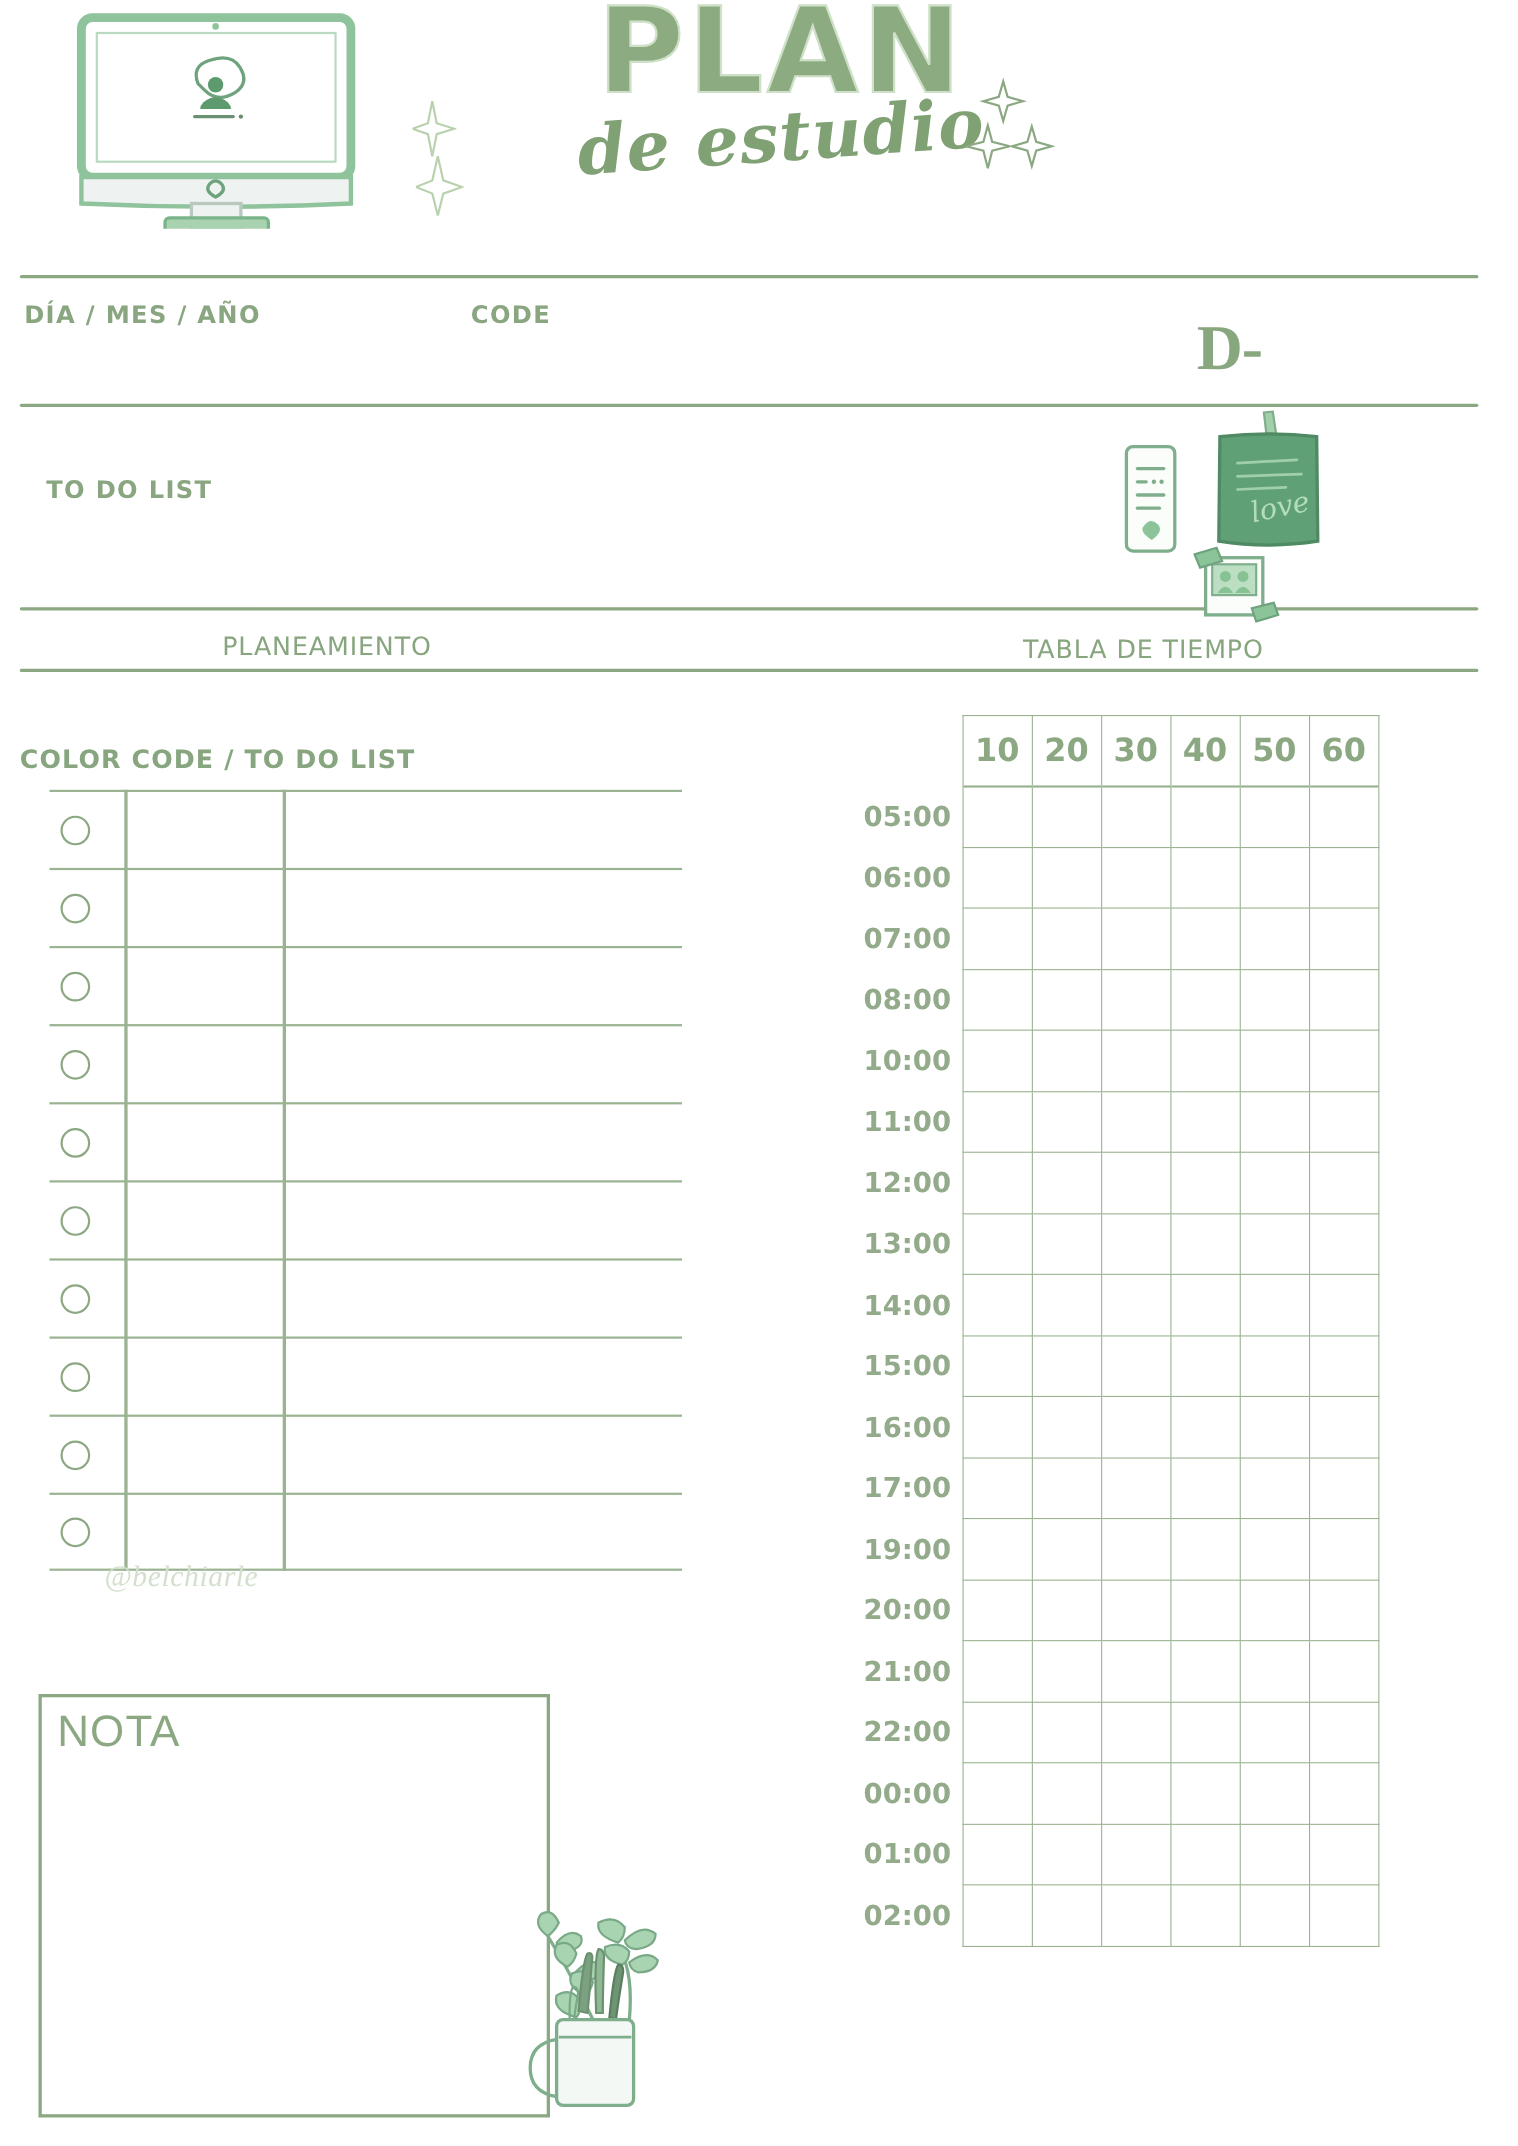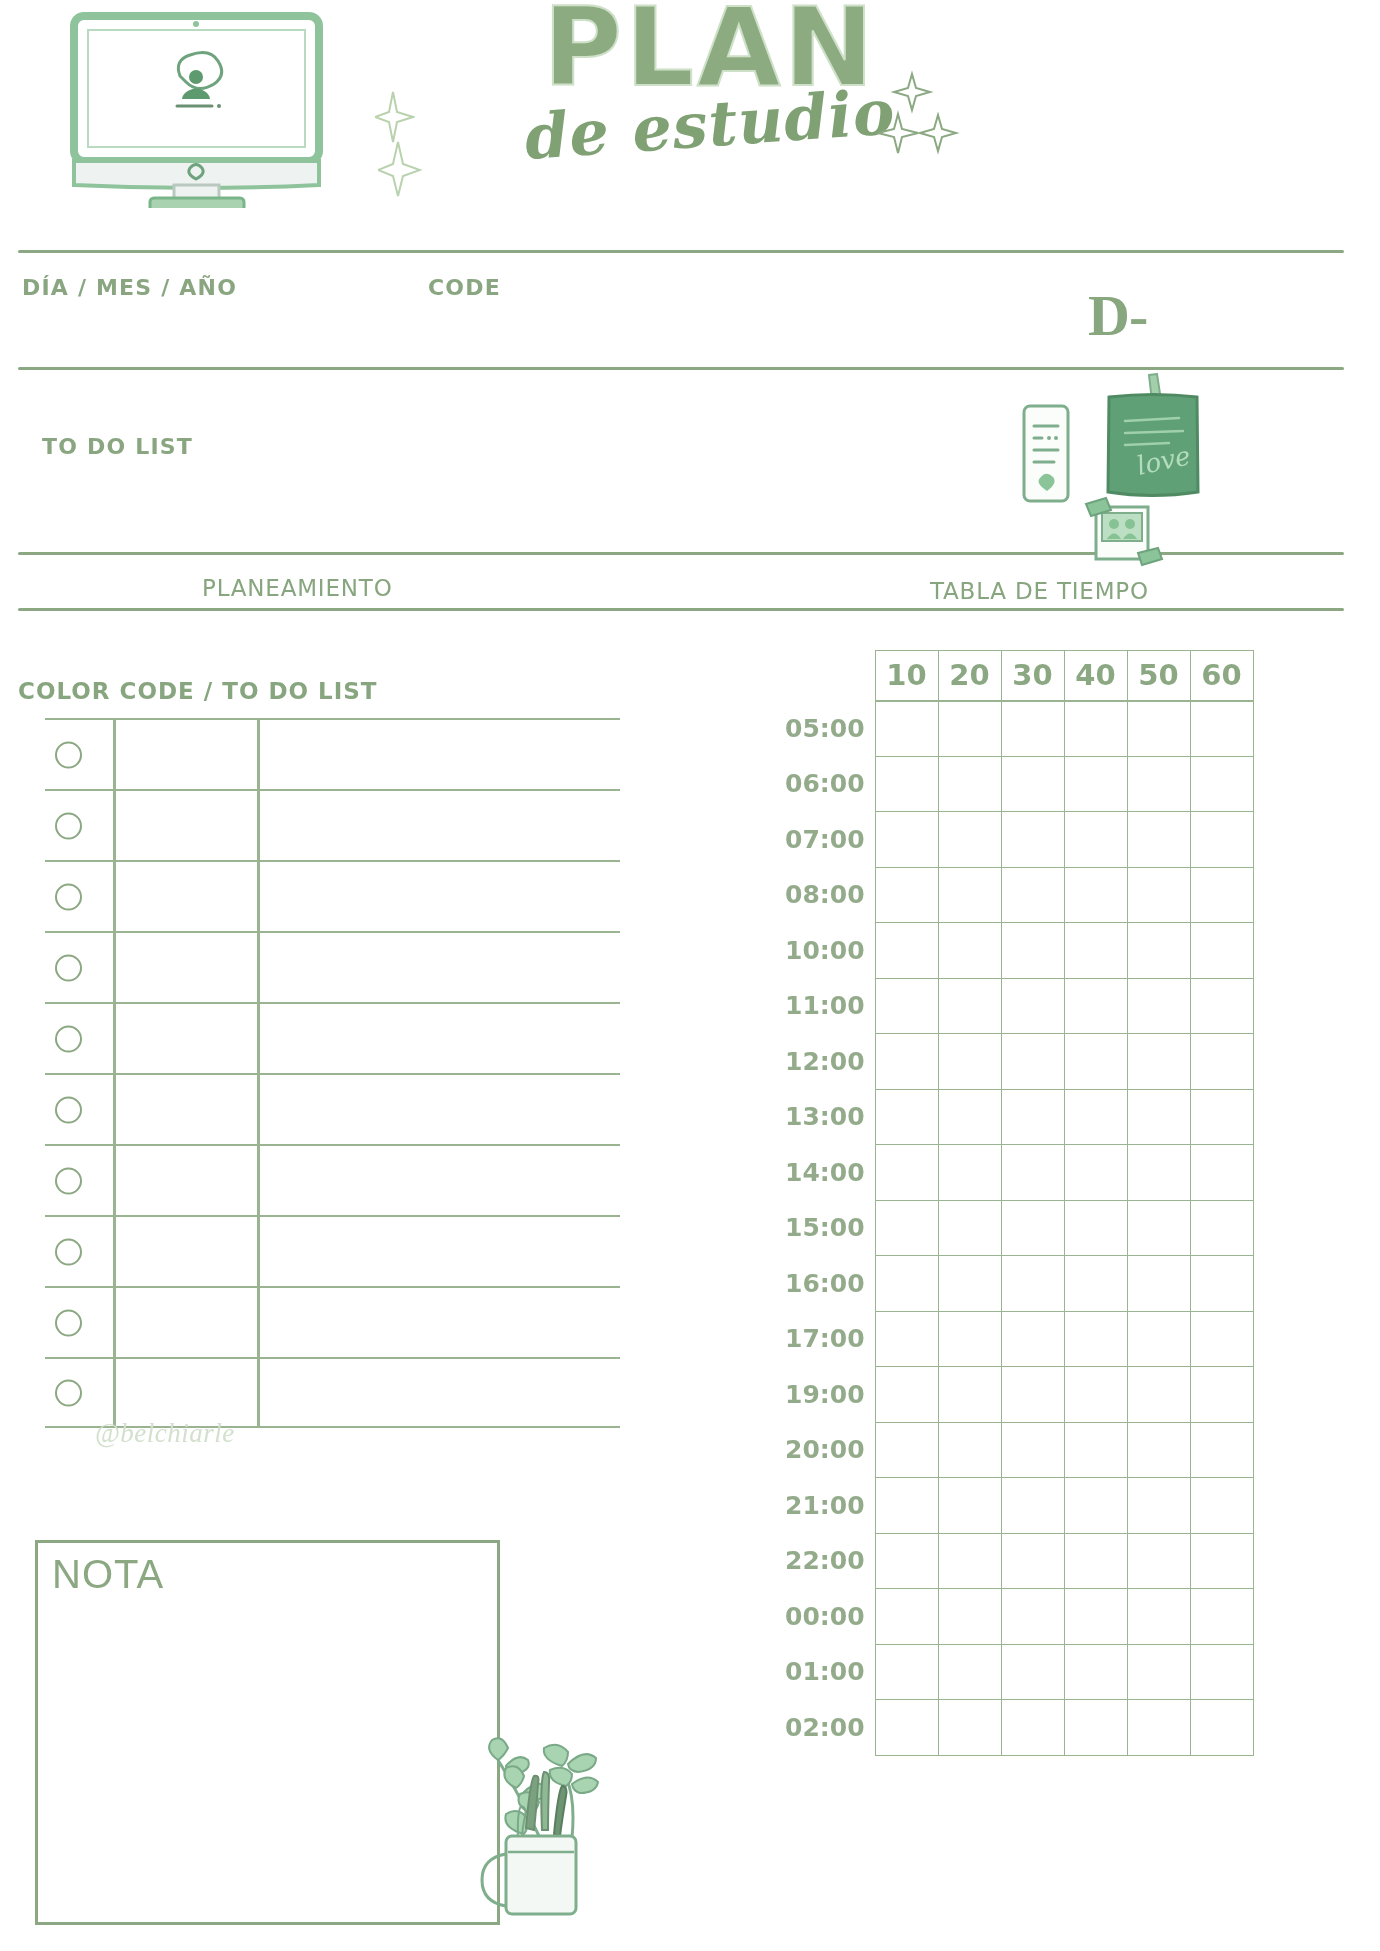--- a/index.html
+++ b/index.html
@@ -171,21 +171,21 @@
     border: 1.6px solid #9ab391;
     width: 63px;
     height: 55.5px;
     padding: 0;
   }
   .tt th {
     font-family: "DejaVu Sans", sans-serif;
     font-weight: bold;
     font-size: 29px;
     color: #8ba882;
-    height: 50px;
+    height: 64px;
   }
   .tt .hour-cell {
     border: none;
     width: 90px;
     text-align: left;
     padding-right: 9px;
     font-family: "DejaVu Sans", sans-serif;
     font-weight: bold;
     font-size: 25px;
     color: #93ab8b;

